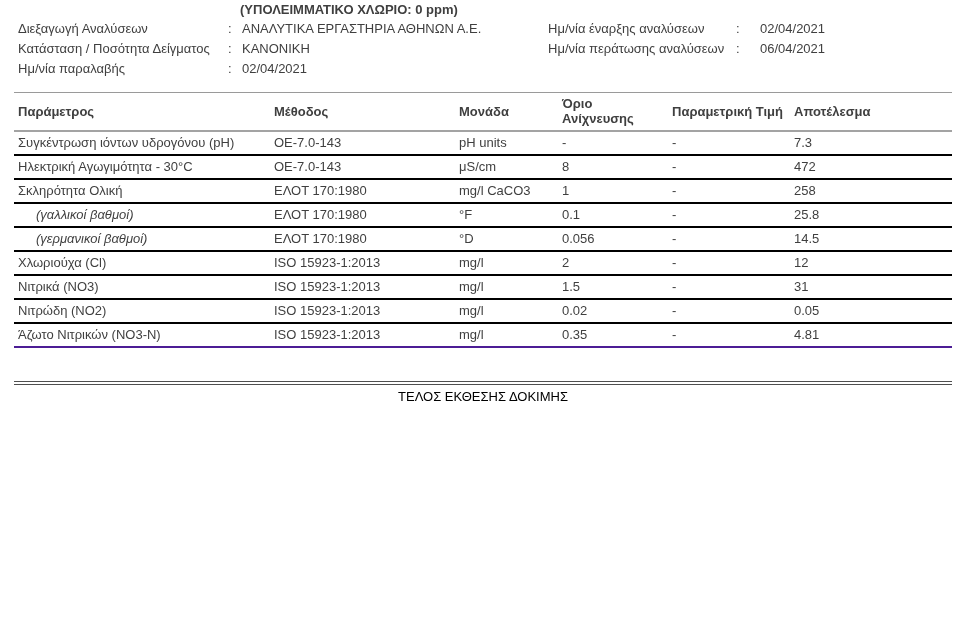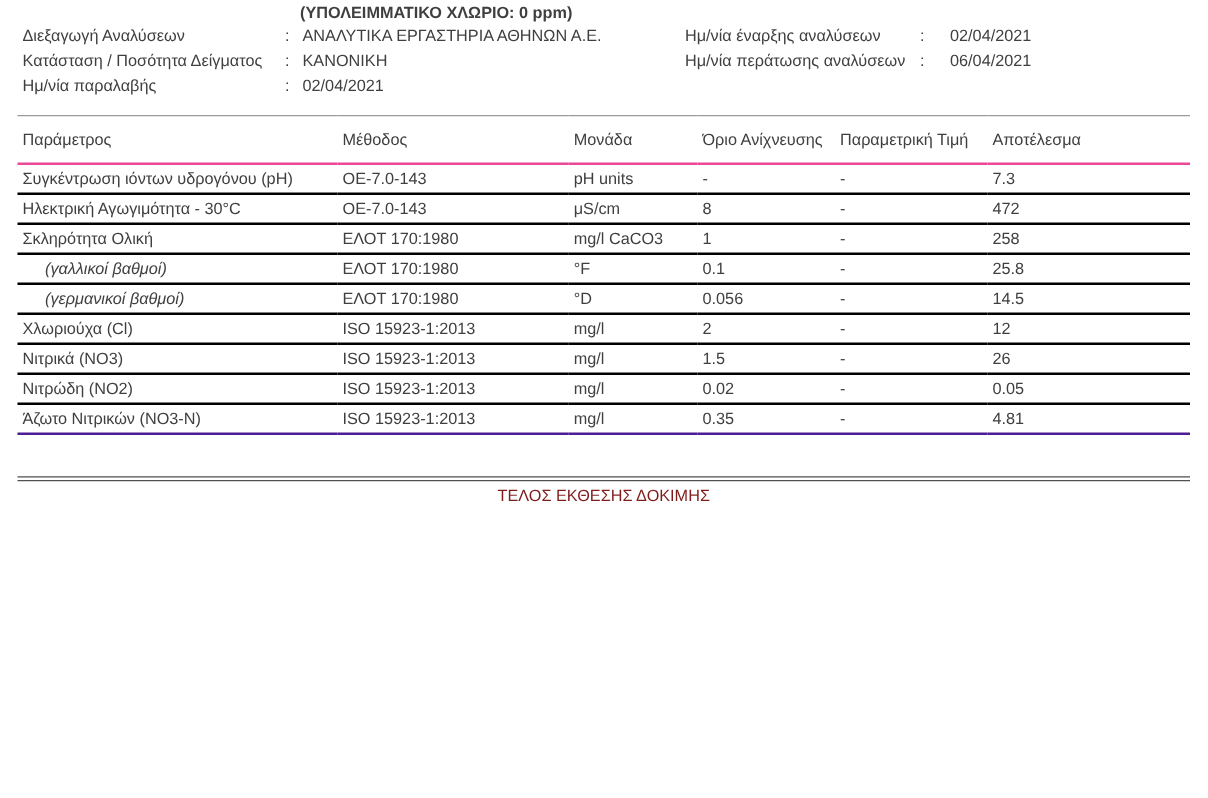--- a/index.html
+++ b/index.html
@@ -31,24 +31,24 @@
     position:absolute;
     left:14px; top:92px;
     width:938px;
     border-collapse:collapse;
     table-layout:fixed;
     font-size:13px;
     color:#3f3f3f;
     border-top:1px solid #9a9a9a;
   }
   table.results th {
-    font-weight:normal;
+    font-weight:bold;
     height:38px;
     vertical-align:middle;
-    border-bottom:2px solid #ec4899;
+    border-bottom:2px solid #a3a3a3;
     padding:2px 4px;
     line-height:15px;
   }
   table.results td {
     height:24px;
     vertical-align:middle;
     border-bottom:2px solid #000000;
     padding:0 4px;
     white-space:nowrap;
     overflow:hidden;
@@ -65,21 +65,21 @@
     left:14px; top:381px;
     width:938px; height:4px;
     border-top:1px solid #4f4f4f;
     border-bottom:1px solid #4f4f4f;
   }
   .end-text {
     left:0; top:389px;
     width:966px;
     text-align:center;
     font-size:13px;
-    color:#7f1d1d;
+    color:#000000;
   }
 </style>
 </head>
 <body>
 
 <div class="page">
 
   <div class="abs chlorine-note">(ΥΠΟΛΕΙΜΜΑΤΙΚΟ ΧΛΩΡΙΟ: 0 ppm)</div>
 
   <div class="field-row left-field" style="top:21px">
@@ -176,21 +176,21 @@
       <td class="col-center">2</td>
       <td class="col-center">-</td>
       <td class="col-center">12</td>
     </tr>
         <tr>
       <td class="col-left param">Νιτρικά (NO3)</td>
       <td class="col-left method">ISO 15923-1:2013</td>
       <td class="col-center">mg/l</td>
       <td class="col-center">1.5</td>
       <td class="col-center">-</td>
-      <td class="col-center">26</td>
+      <td class="col-center">31</td>
     </tr>
         <tr>
       <td class="col-left param">Νιτρώδη (NO2)</td>
       <td class="col-left method">ISO 15923-1:2013</td>
       <td class="col-center">mg/l</td>
       <td class="col-center">0.02</td>
       <td class="col-center">-</td>
       <td class="col-center">0.05</td>
     </tr>
         <tr>

